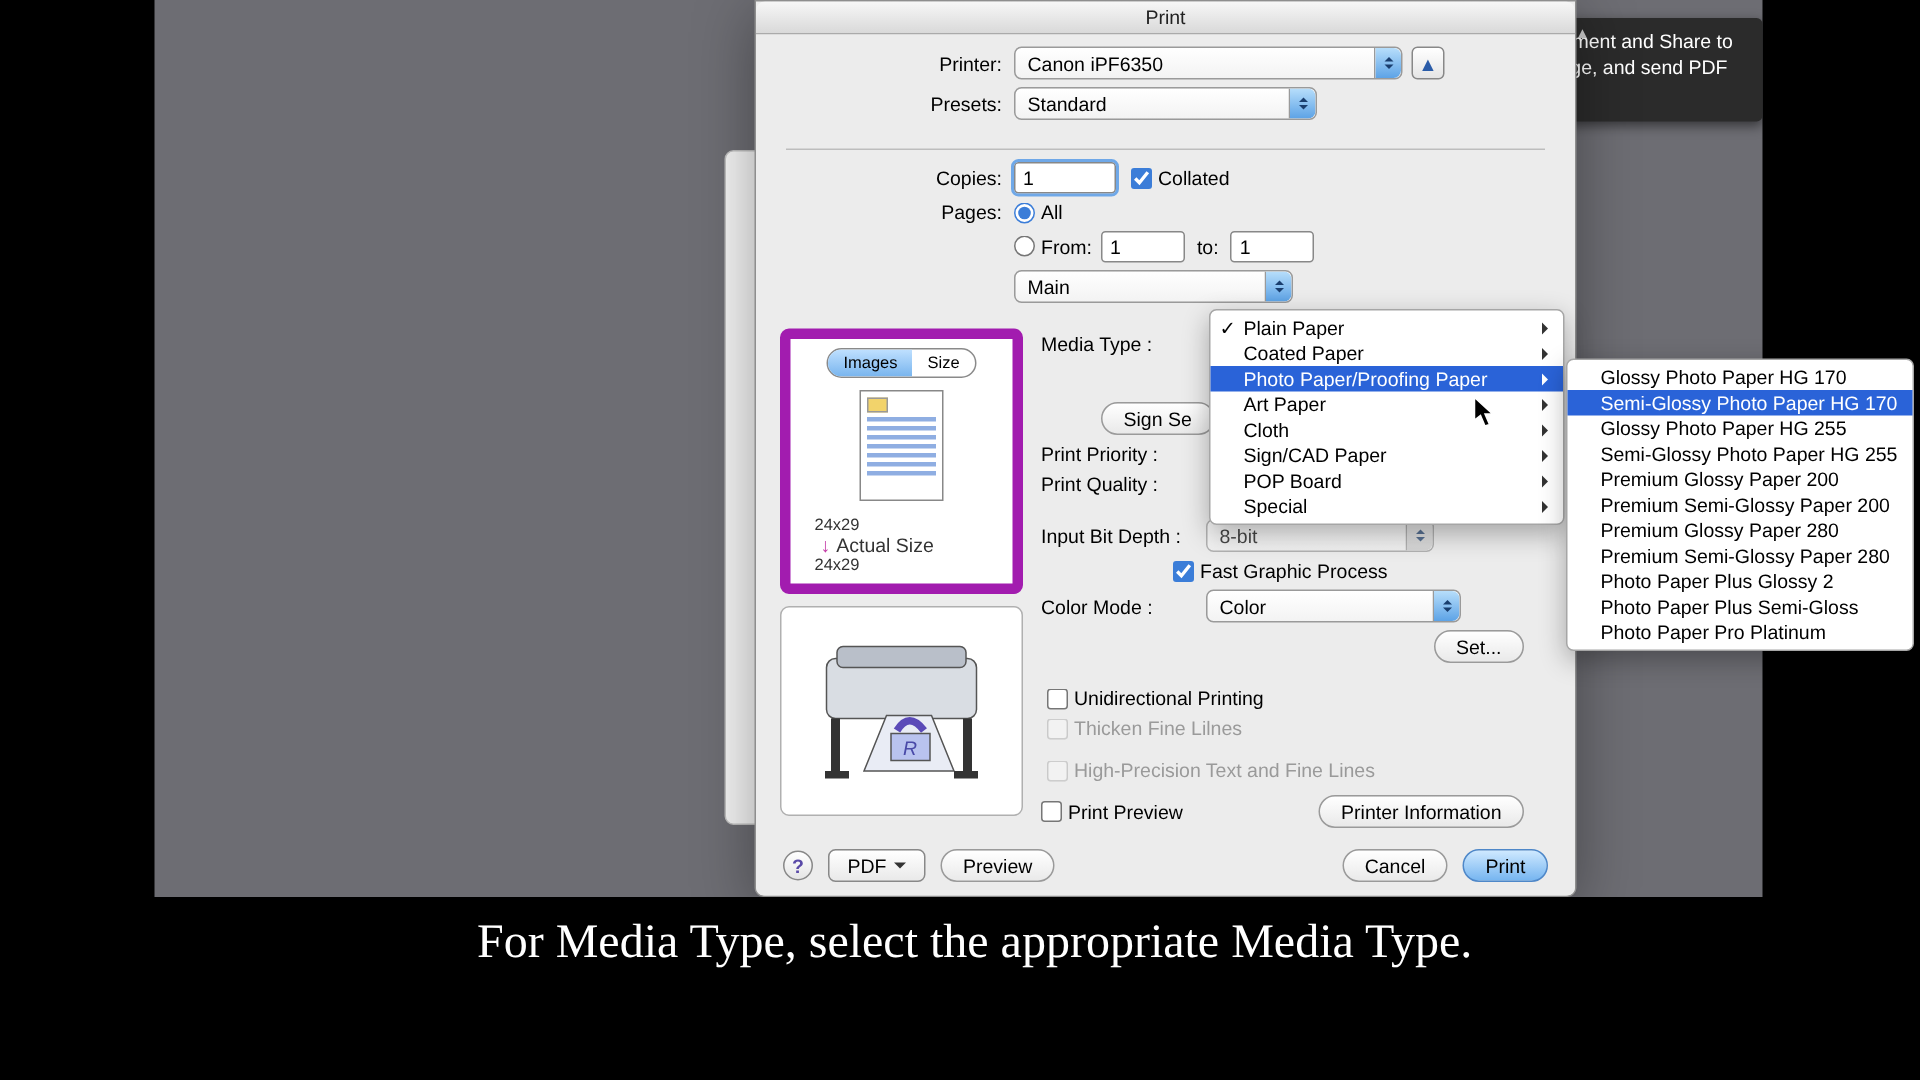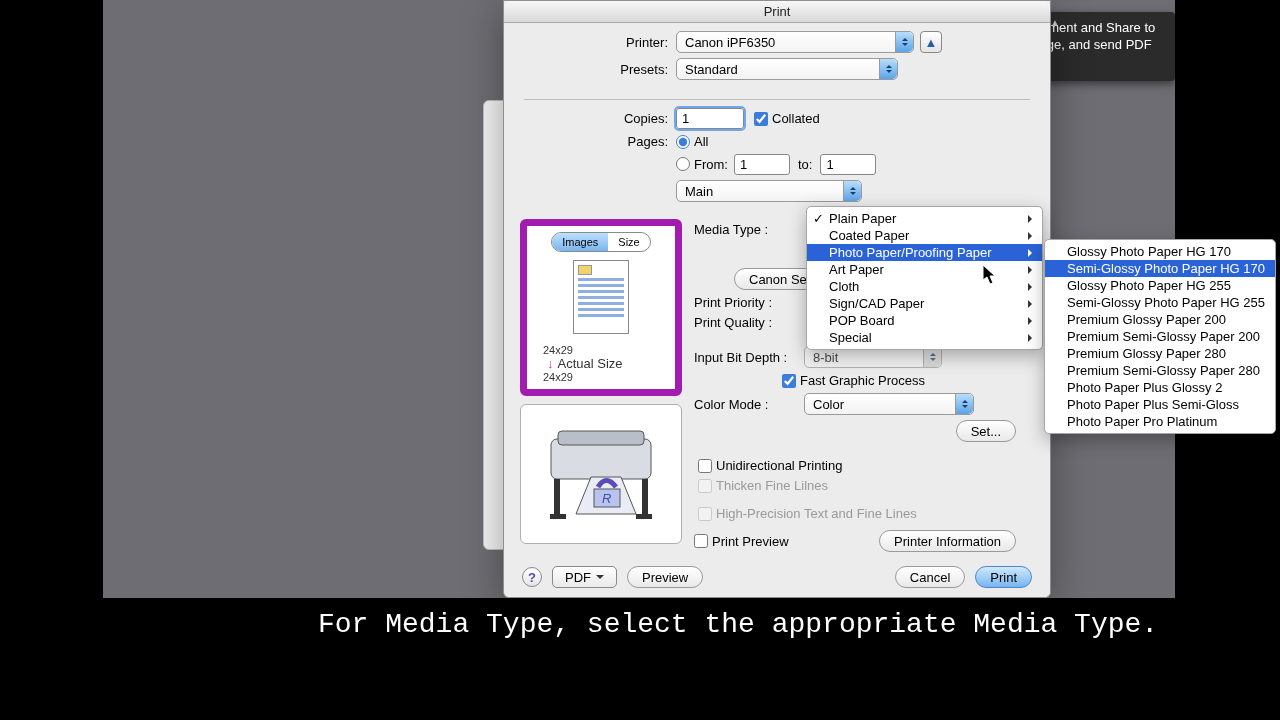--- a/index.html
+++ b/index.html
@@ -50,50 +50,50 @@
 .menu .mi{display:flex;align-items:center;padding:1px 20px 1px 22px;height:17px;white-space:nowrap;position:relative}
 .menu .mi .ck{position:absolute;left:6px}
 .menu .mi .ar{position:absolute;right:6px;border:4px solid transparent;border-left-color:#333}
 .menu .mi.sel{background:#2a63d8;color:#fff}
 .menu .mi.sel .ar{border-left-color:#fff}
 #media-menu{left:703px;top:206px;width:237px}
 #sub-menu{left:941px;top:239px;width:232px}
 .tooltip{position:absolute;right:0;top:12px;width:240px;background:#2b2b2b;color:#fff;border-radius:4px;padding:8px 10px 10px 36px;font-size:12px;line-height:1.3;box-shadow:0 3px 8px rgba(0,0,0,.5)}
 .tooltip .chev{position:absolute;top:4px;left:50%;transform:translateX(-50%);color:#ccc;font-size:10px}
 .tooltip .bulb{position:absolute;left:8px;top:24px;width:18px;height:18px;background:radial-gradient(circle at 40% 35%,#fff176,#f3b600);border-radius:50%}
-.caption{position:absolute;left:318px;top:607px;right:12px;color:#fff;font-size:28px;line-height:1.25;font-family:Liberation Mono, monospace}
+.caption{position:absolute;left:318px;top:607px;right:12px;color:#fff;font-size:32px;line-height:1.25;font-family:Liberation Serif, serif}
 .cursor{position:absolute;left:982px;top:264px;width:16px;height:22px;z-index:100;pointer-events:none}
 </style>
 </head>
 <body>
 
 <div class="desktop">
   <div class="bg-panel"></div>
 
   <div class="tooltip">
     <div class="chev">▲</div>
     <div class="bulb"></div>
     <span>Click on Comment and Share to create, manage, and send PDF files.</span>
   </div>
 
   <div class="dialog">
     <div class="titlebar">Print</div>
 
     <div class="section">
       <div class="row">
         <div class="lbl">Printer:</div>
-        <div class="aqua-select" style="width:238px">
+        <div class="aqua-select" style="width:259px">
           <span>Canon iPF6350</span>
             <div class="cap"></div>
         </div>
         <div class="sq-btn">▲</div>
       </div>
       <div class="row">
         <div class="lbl">Presets:</div>
-        <div class="aqua-select" style="width:222px">
+        <div class="aqua-select" style="width:202px">
           <span>Standard</span>
             <div class="cap"></div>
         </div>
       </div>
     </div>
     <hr class="sep">
     <div class="section" style="padding-top:2px">
       <div class="row">
         <div class="lbl">Copies:</div>
         <input class="input focus" style="width: 68px;" value="1">
@@ -168,33 +168,33 @@
           </svg>
         </div>
       </div>
 
       <div class="settings">
         <div class="srow">
             <div class="slbl">Media Type :</div>
           </div>
         <div class="srow" style="margin-top:26px;margin-left:40px">
           <div class="aqua-btn">
-              <span>Canon Se</span>
+              <span>Sign Se</span>
             </div>
         </div>
         <div class="srow">
             <div class="slbl">Print Priority :</div>
           </div>
         <div class="srow">
             <div class="slbl">Print Quality :</div>
           </div>
         <div style="height:6px"></div>
         <div class="srow">
           <div class="slbl">Input Bit Depth :</div>
-          <div class="aqua-select" style="width:138px;opacity:.7">
+          <div class="aqua-select" style="width:152px;opacity:.7">
             <span>8-bit</span>
               <div class="cap" style="background:linear-gradient(#eee,#ccc)"></div>
           </div>
         </div>
         <div class="cb-row">
             <input type="checkbox" checked="" style="">
             <span>Fast Graphic Process</span>
           </div>
         <div class="srow">
           <div class="slbl">Color Mode :</div>

